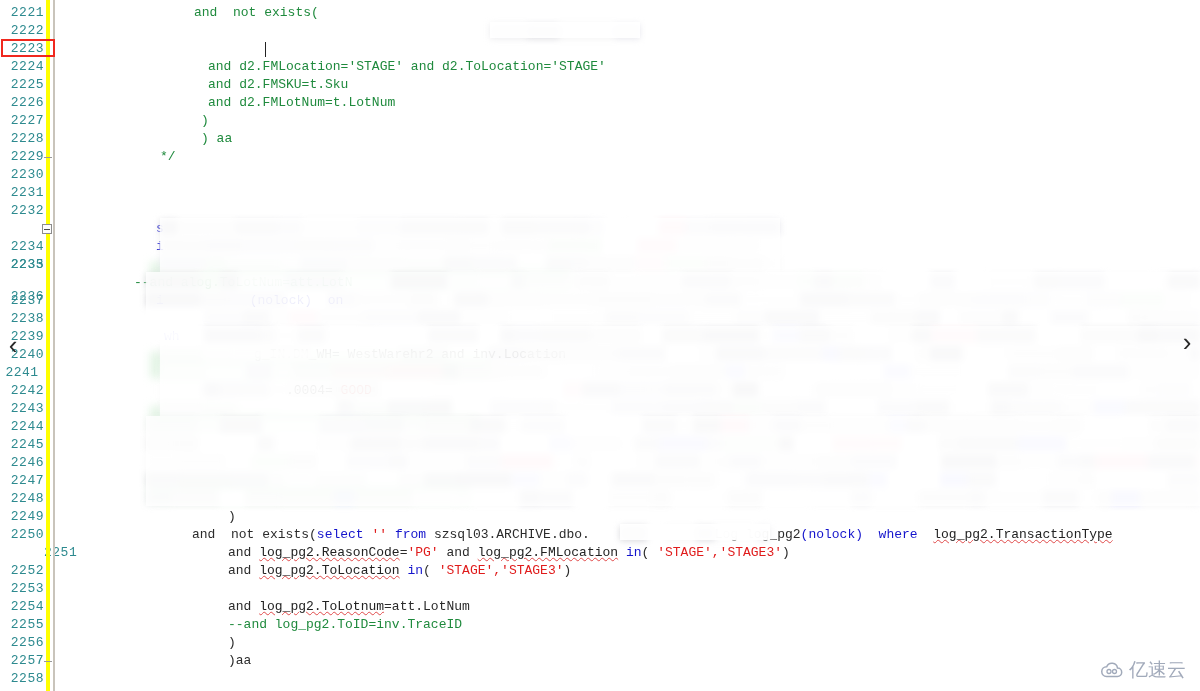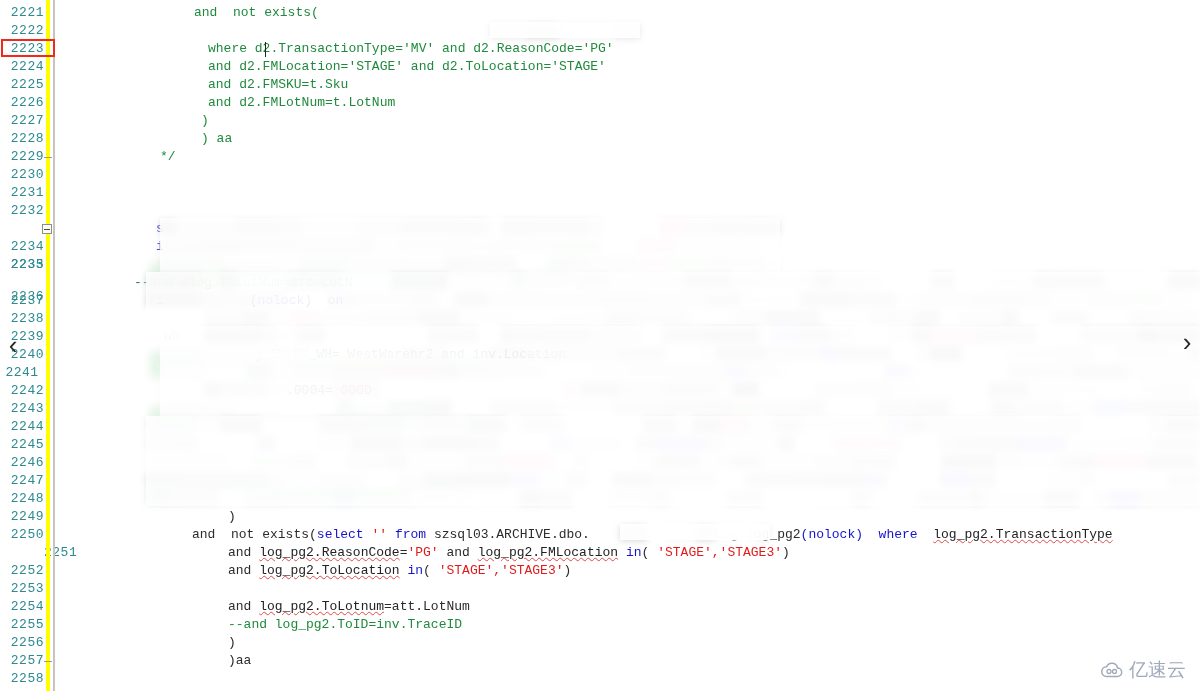--- a/index.html
+++ b/index.html
@@ -184,21 +184,20 @@
   }
   .watermark .wm-text { letter-spacing: 0px; font-weight: 400; }
 </style>
 </head>
 <body>
 
 <div id="app">
 
   <div class="code" id="code-surface">
       <div class="cline" style="top: 4px; left: 138px;"><span class="cmt">and  not exists(</span></div>
-      <div class="cline" style="top: 40px; left: 152px;"><span class="cmt">where d2.TransactionType='MV' and d2.ReasonCode='PG'</span></div>
       <div class="cline" style="top: 58px; left: 152px;"><span class="cmt">and d2.FMLocation='STAGE' and d2.ToLocation='STAGE'</span></div>
       <div class="cline" style="top: 76px; left: 152px;"><span class="cmt">and d2.FMSKU=t.Sku</span></div>
       <div class="cline" style="top: 94px; left: 152px;"><span class="cmt">and d2.FMLotNum=t.LotNum</span></div>
       <div class="cline" style="top: 112px; left: 145px;"><span class="cmt">)</span></div>
       <div class="cline" style="top: 130px; left: 145px;"><span class="cmt">) aa</span></div>
       <div class="cline" style="top: 148px; left: 104px;"><span class="cmt">*/</span></div>
       <div class="cline" style="top: 166px; left: 0px;"></div>
       <div class="cline" style="top: 184px; left: 0px;"></div>
       <div class="cline" style="top: 202px; left: 0px;"></div>
       <div class="cline" style="top: 220px; left: 100px;"><span class="kw">s</span></div>

